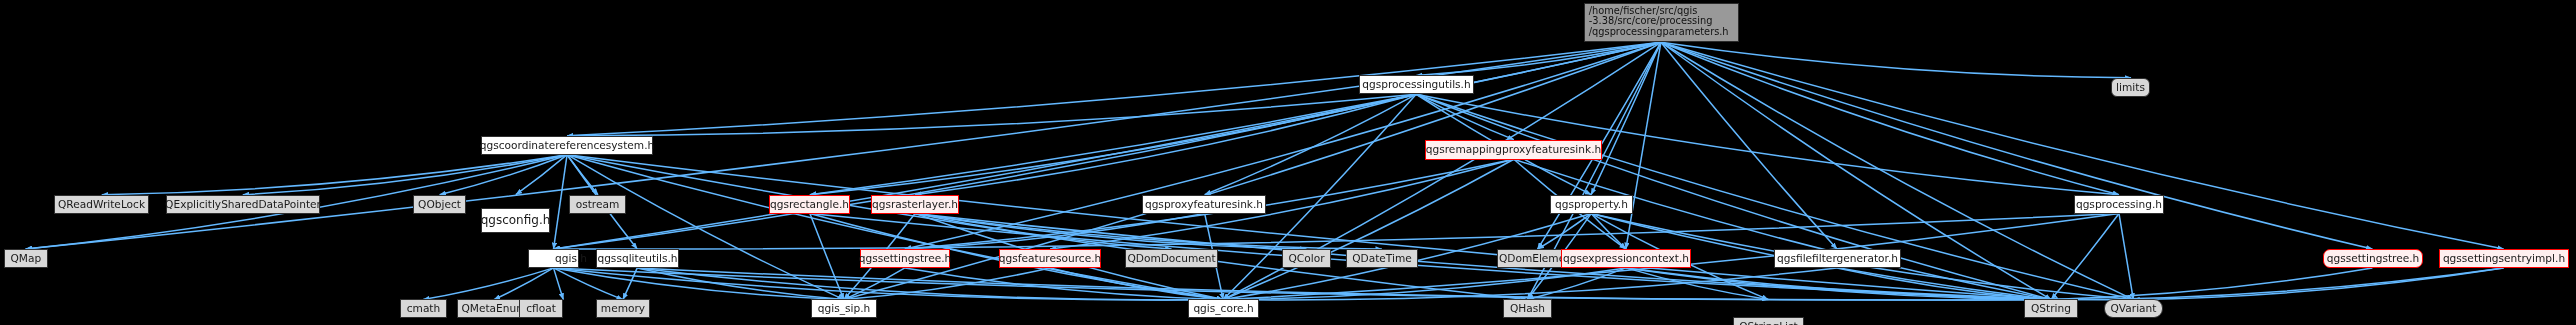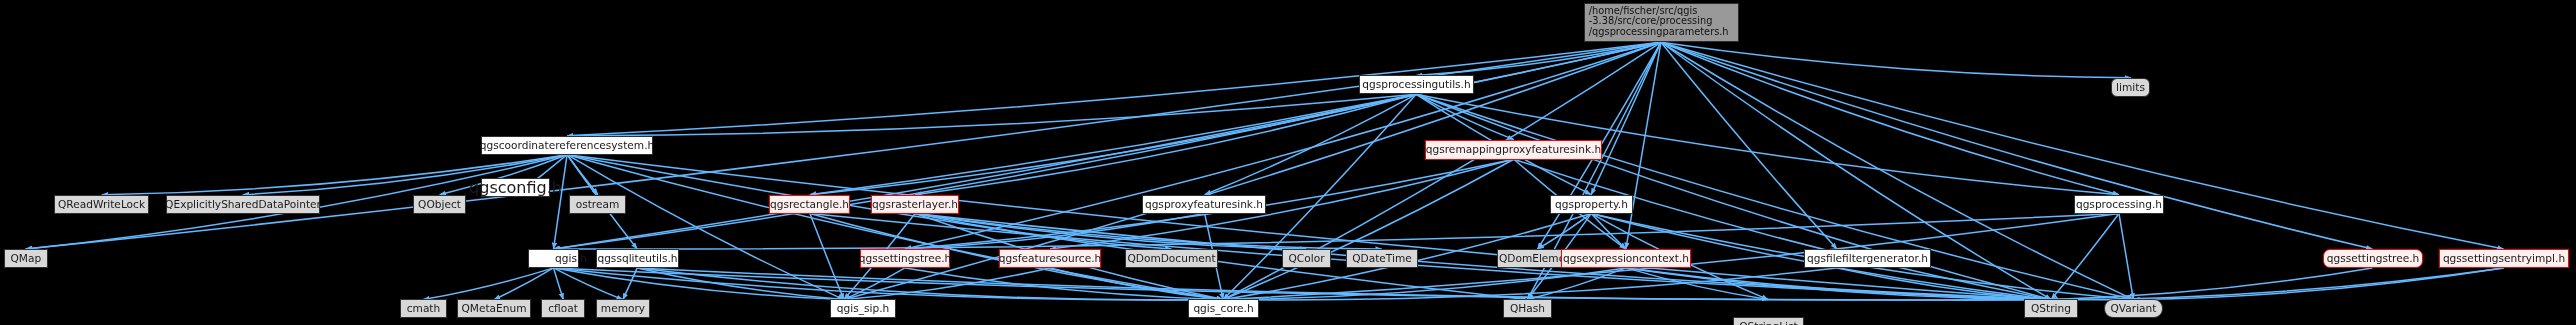--- a/index.html
+++ b/index.html
@@ -126,45 +126,45 @@
       <div class="node n-root" style="left: 1584px; top: 3px; width: 155px; height: 39px; font-size: 9.8px;">/home/fischer/src/qgis
 -3.38/src/core/processing
 /qgsprocessingparameters.h</div>
       <div class="node n-hdr" style="left: 1359px; top: 75px; width: 115px; height: 19px; font-size: 10.6px;">qgsprocessingutils.h</div>
       <div class="node n-sys" style="left: 2111px; top: 78px; width: 39px; height: 19px; font-size: 10.6px; border-radius: 6px;">limits</div>
       <div class="node n-hdr" style="left: 481px; top: 136px; width: 172px; height: 19px; font-size: 10.6px;">qgscoordinatereferencesystem.h</div>
       <div class="node n-red" style="left: 1425px; top: 140px; width: 177px; height: 19.6px; font-size: 10.6px;">qgsremappingproxyfeaturesink.h</div>
       <div class="node n-sys" style="left: 54px; top: 195px; width: 95px; height: 19px; font-size: 10.6px;">QReadWriteLock</div>
       <div class="node n-sys" style="left: 166px; top: 195px; width: 154px; height: 19px; font-size: 10.6px;">QExplicitlySharedDataPointer</div>
       <div class="node n-sys" style="left: 413px; top: 195px; width: 53px; height: 19px; font-size: 10.6px;">QObject</div>
-      <div class="node n-hdr" style="left: 481px; top: 178px; width: 69px; height: 19px; font-size: 16px;">qgsconfig.h</div>
+      <div class="node n-hdr" style="left: 481px; top: 208px; width: 69px; height: 25px; font-size: 12px;">qgsconfig.h</div>
       <div class="node n-sys" style="left: 569px; top: 195px; width: 57px; height: 19px; font-size: 10.6px;">ostream</div>
       <div class="node n-red" style="left: 769px; top: 195px; width: 81px; height: 19px; font-size: 10.6px;">qgsrectangle.h</div>
       <div class="node n-red" style="left: 871px; top: 195px; width: 88px; height: 19px; font-size: 10.6px;">qgsrasterlayer.h</div>
       <div class="node n-hdr" style="left: 1142px; top: 195px; width: 124px; height: 19px; font-size: 10.6px;">qgsproxyfeaturesink.h</div>
       <div class="node n-hdr" style="left: 1550px; top: 195px; width: 83px; height: 19px; font-size: 10.6px;">qgsproperty.h</div>
       <div class="node n-hdr" style="left: 2074px; top: 195px; width: 90px; height: 19px; font-size: 10.6px;">qgsprocessing.h</div>
       <div class="node n-sys" style="left: 3.8px; top: 249px; width: 44px; height: 19px; font-size: 10.6px;">QMap</div>
       <div class="node n-hdr" style="left: 528px; top: 249px; width: 51px; height: 19px; font-size: 10.6px; padding-left: 35px;">qgis.h</div>
       <div class="node n-hdr" style="left: 596px; top: 249px; width: 83px; height: 19px; font-size: 10.6px;">qgssqliteutils.h</div>
       <div class="node n-red" style="left: 860px; top: 249px; width: 90px; height: 19px; font-size: 10.6px;">qgssettingstree.h</div>
       <div class="node n-red" style="left: 999px; top: 249px; width: 102px; height: 19px; font-size: 10.6px;">qgsfeaturesource.h</div>
       <div class="node n-sys" style="left: 1125px; top: 249px; width: 93px; height: 19px; font-size: 10.6px;">QDomDocument</div>
       <div class="node n-sys" style="left: 1282px; top: 249px; width: 49px; height: 19px; font-size: 10.6px;">QColor</div>
       <div class="node n-sys" style="left: 1346px; top: 249px; width: 72px; height: 19px; font-size: 10.6px;">QDateTime</div>
       <div class="node n-sys" style="left: 1497px; top: 249px; width: 81px; height: 19px; font-size: 10.6px;">QDomElement</div>
       <div class="node n-red" style="left: 1561px; top: 249px; width: 130px; height: 19px; font-size: 10.6px;">qgsexpressioncontext.h</div>
-      <div class="node n-hdr" style="left: 1774px; top: 249px; width: 127px; height: 19px; font-size: 10.6px; margin-left: 30px;">qgsfilefiltergenerator.h</div>
+      <div class="node n-hdr" style="left: 1774px; top: 249px; width: 127px; height: 19px; font-size: 10.6px;">qgsfilefiltergenerator.h</div>
       <div class="node n-red" style="left: 2323px; top: 249px; width: 100px; height: 19px; font-size: 10.6px; border-radius: 7px;">qgssettingstree.h</div>
       <div class="node n-red" style="left: 2439px; top: 249px; width: 130px; height: 19px; font-size: 10.6px;">qgssettingsentryimpl.h</div>
       <div class="node n-sys" style="left: 400px; top: 299px; width: 47px; height: 19px; font-size: 10.6px;">cmath</div>
       <div class="node n-sys" style="left: 457px; top: 299px; width: 74px; height: 19px; font-size: 10.6px;">QMetaEnum</div>
-      <div class="node n-sys" style="left: 541px; top: 299px; width: 44px; height: 19px; font-size: 10.6px;">cfloat</div>
+      <div class="node n-sys" style="left: 519px; top: 299px; width: 44px; height: 19px; font-size: 10.6px;">cfloat</div>
       <div class="node n-sys" style="left: 596px; top: 299px; width: 54px; height: 19px; font-size: 10.6px;">memory</div>
-      <div class="node n-hdr" style="left: 811px; top: 299px; width: 66px; height: 19px; font-size: 10.6px; margin-left: 19px;">qgis_sip.h</div>
+      <div class="node n-hdr" style="left: 811px; top: 299px; width: 66px; height: 19px; font-size: 10.6px;">qgis_sip.h</div>
       <div class="node n-hdr" style="left: 1188px; top: 299px; width: 71px; height: 19px; font-size: 10.6px;">qgis_core.h</div>
       <div class="node n-sys" style="left: 1503px; top: 299px; width: 49px; height: 19px; font-size: 10.6px;">QHash</div>
       <div class="node n-sys" style="left: 1733px; top: 317px; width: 71px; height: 19px; font-size: 10.6px;">QStringList</div>
       <div class="node n-sys" style="left: 2024px; top: 299px; width: 54px; height: 19px; font-size: 10.6px;">QString</div>
       <div class="node n-sys" style="left: 2104px; top: 299px; width: 59px; height: 19px; font-size: 10.6px; border-radius: 9px;">QVariant</div>
     </div>
 </div>
 
 
 </body></html>

